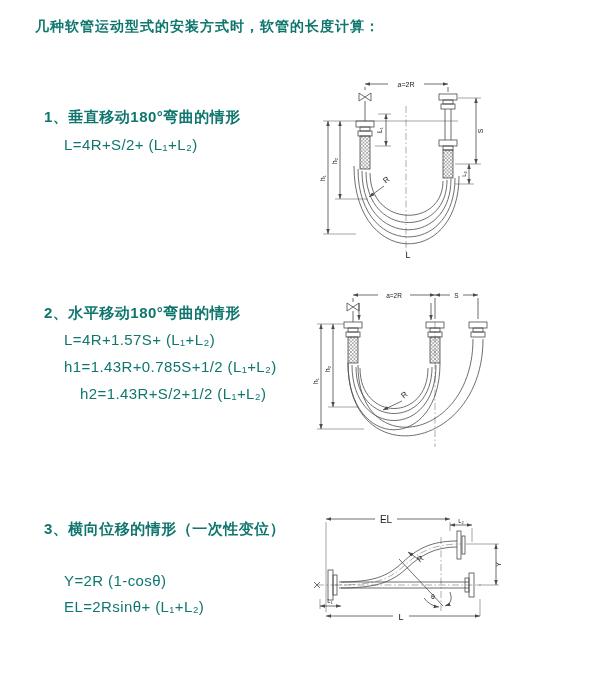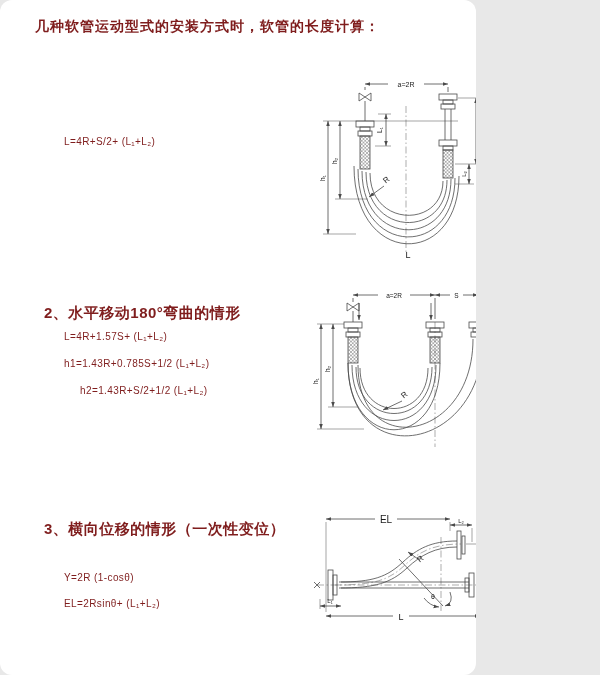--- a/index.html
+++ b/index.html
@@ -1,30 +1,31 @@
 <!DOCTYPE html>
 <html><head>
 <meta charset="utf-8">
 <style>
   html,body{margin:0;padding:0;background:#e8e8e8;}
-  .page{position:relative;width:476px;height:675px;background:#ffffff;overflow:hidden;
-        font-family:"Liberation Sans",sans-serif;color:#7f1d1d;border-radius:12px;}
+  .page{position:relative;width:600px;height:675px;background:#ffffff;overflow:hidden;
+        font-family:"Liberation Sans",sans-serif;color:#0f766e;}
   .title{position:absolute;left:35px;top:18px;font-size:14px;font-weight:bold;letter-spacing:1px;}
   .sec-heading{position:absolute;font-size:15px;font-weight:bold;letter-spacing:0.5px;}
-  .formula{position:absolute;font-size:10px;letter-spacing:0.4px;}
+  .formula{position:absolute;font-size:15px;letter-spacing:0.4px;}
   svg{position:absolute;overflow:visible;}
   svg text{font-family:"Liberation Sans",sans-serif;fill:#1a1a1a;}
 </style>
 </head>
 <body>
 
 <div class="page">
 
   <div class="title">几种软管运动型式的安装方式时，软管的长度计算：</div>
 
+  <div class="sec-heading" style="left:44px;top:108px">1、垂直移动180°弯曲的情形</div>
   <div class="formula" style="left:64px;top:136px">L=4R+S/2+ (L₁+L₂)</div>
 
   <div class="sec-heading" style="left:44px;top:304px">2、水平移动180°弯曲的情形</div>
   <div class="formula" style="left:64px;top:331px">L=4R+1.57S+ (L₁+L₂)</div>
   <div class="formula" style="left:64px;top:358px">h1=1.43R+0.785S+1/2 (L₁+L₂)</div>
   <div class="formula" style="left:80px;top:385px">h2=1.43R+S/2+1/2 (L₁+L₂)</div>
 
   <div class="sec-heading" style="left:44px;top:520px">3、横向位移的情形（一次性变位）</div>
   <div class="formula" style="left:64px;top:572px">Y=2R (1-cosθ)</div>
   <div class="formula" style="left:64px;top:598px">EL=2Rsinθ+ (L₁+L₂)</div>

